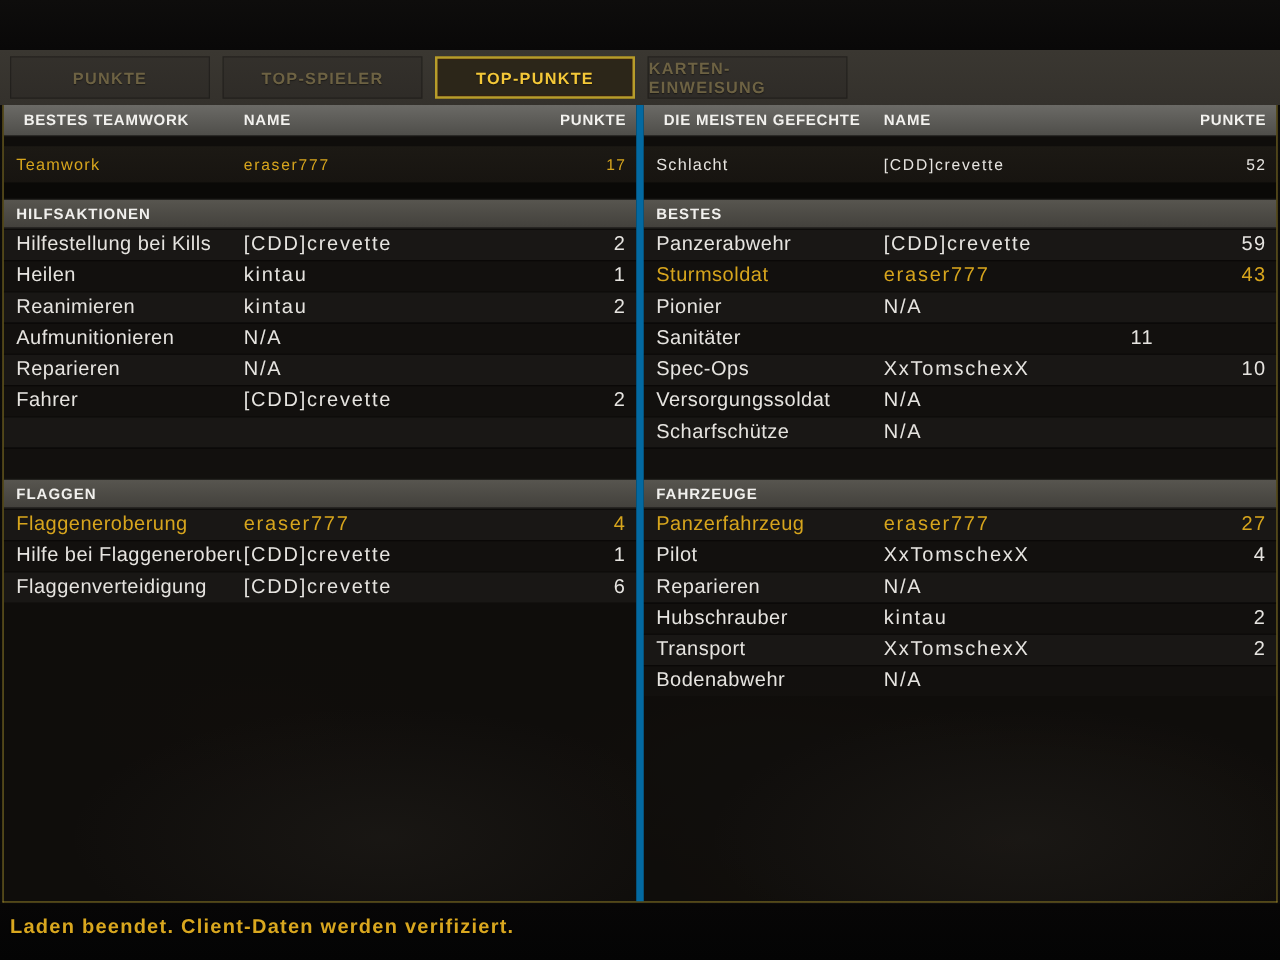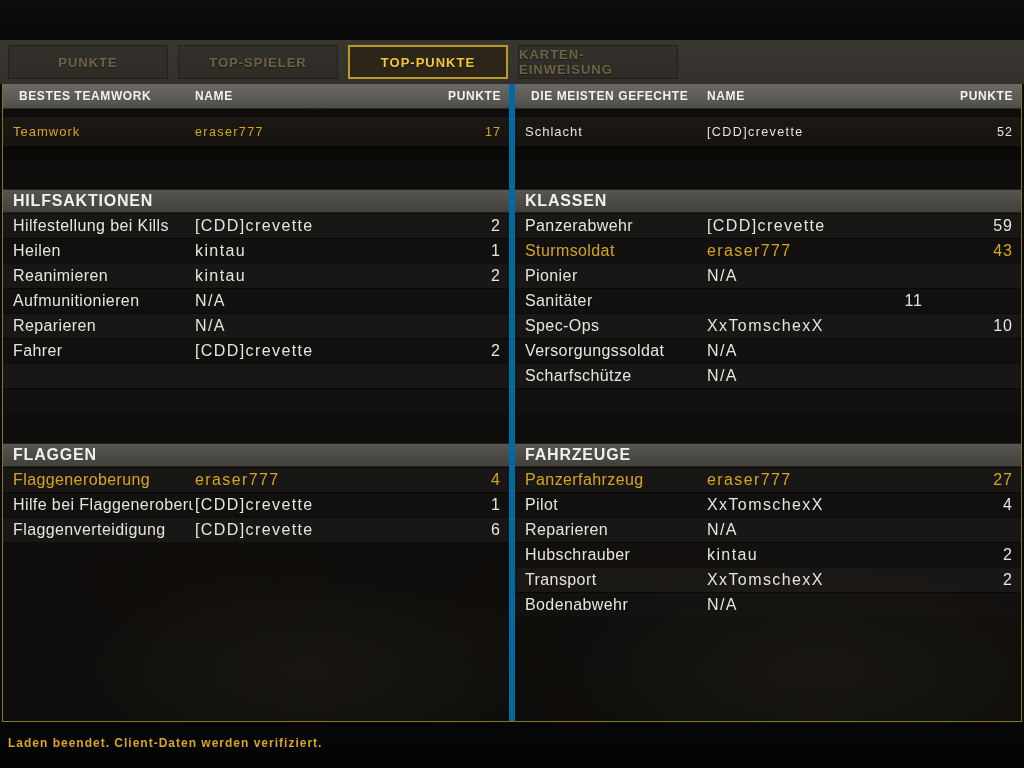--- a/index.html
+++ b/index.html
@@ -68,39 +68,39 @@
   .col-header .c3{text-align:right;padding-right:8px;}
 
   .best-row{position:relative;height:29px;display:grid;grid-template-columns:190px 1fr 90px;
     align-items:center;background:linear-gradient(180deg,#1c1914,#171410);
     font-size:12.5px;letter-spacing:1px;margin-top:8px;}
   .row-gap{position:relative;height:13px;background:rgba(8,7,6,0.55);}
 
   .section-header{position:relative;height:24px;display:flex;align-items:center;
     background:linear-gradient(180deg,#57554f,#43413c);
     border-top:1px solid #23221f;border-bottom:1px solid #262522;
-    color:#f1f0ed;font-size:16px;font-weight:bold;letter-spacing:0.8px;padding-left:10px;box-sizing:border-box;margin-top:30px;}
+    color:#f1f0ed;font-size:12px;font-weight:bold;letter-spacing:0.8px;padding-left:10px;box-sizing:border-box;}
 
   .row{position:relative;height:25px;display:grid;grid-template-columns:190px 1fr 90px;
     align-items:center;font-size:16px;letter-spacing:0.4px;
     border-top:1px solid rgba(5,4,3,0.6);box-sizing:border-box;}
   .row:nth-child(odd){background:rgba(255,255,255,0.045);}
   .row:nth-child(even){background:rgba(255,255,255,0.015);}
 
   .cell-label{padding-left:10px;color:#e6e4e0;white-space:nowrap;overflow:hidden;}
   .cell-name{padding-left:2px;color:#e6e4e0;letter-spacing:1.4px;white-space:nowrap;}
   .cell-points{text-align:right;padding-right:8px;color:#e6e4e0;letter-spacing:1px;}
   .hl .cell-label,.hl .cell-name,.hl .cell-points{color:#d7a51d;}
   .best-row .cell-label{font-size:13px;}
 
   
   .status-bar{position:absolute;left:0;top:723px;width:1024px;height:45px;
     background:linear-gradient(180deg,#070606,#040404);
     box-sizing:border-box;padding:10px 0 0 8px;}
-  .status-msg{color:#d9a71f;font-size:12px;font-weight:bold;letter-spacing:1px;
+  .status-msg{color:#d9a71f;font-size:16px;font-weight:bold;letter-spacing:1px;
     text-shadow:0 1px 1px rgba(0,0,0,0.6);}
 </style>
 </head>
 <body>
 
 <div class="screen">
   <div class="bg-scene"></div>
   <div class="bg-cable"></div>
   <div class="bg-band"></div>
 
@@ -195,21 +195,21 @@
           <div class="c1">DIE MEISTEN GEFECHTE</div>
           <div class="c2">NAME</div>
           <div class="c3">PUNKTE</div>
         </div>
         <div class="best-row">
           <div class="cell-label">Schlacht</div>
           <div class="cell-name">[CDD]crevette</div>
           <div class="cell-points">52</div>
         </div>
         <div class="row-gap"></div>
-        <div class="section-header">KLASSEN</div>
+        <div class="section-header">BESTES</div>
         <div>
           <div class="row">
             <div class="cell-label">Panzerabwehr</div>
             <div class="cell-name">[CDD]crevette</div>
             <div class="cell-points">59</div>
           </div>
           <div class="row hl">
             <div class="cell-label">Sturmsoldat</div>
             <div class="cell-name">eraser777</div>
             <div class="cell-points">43</div>

